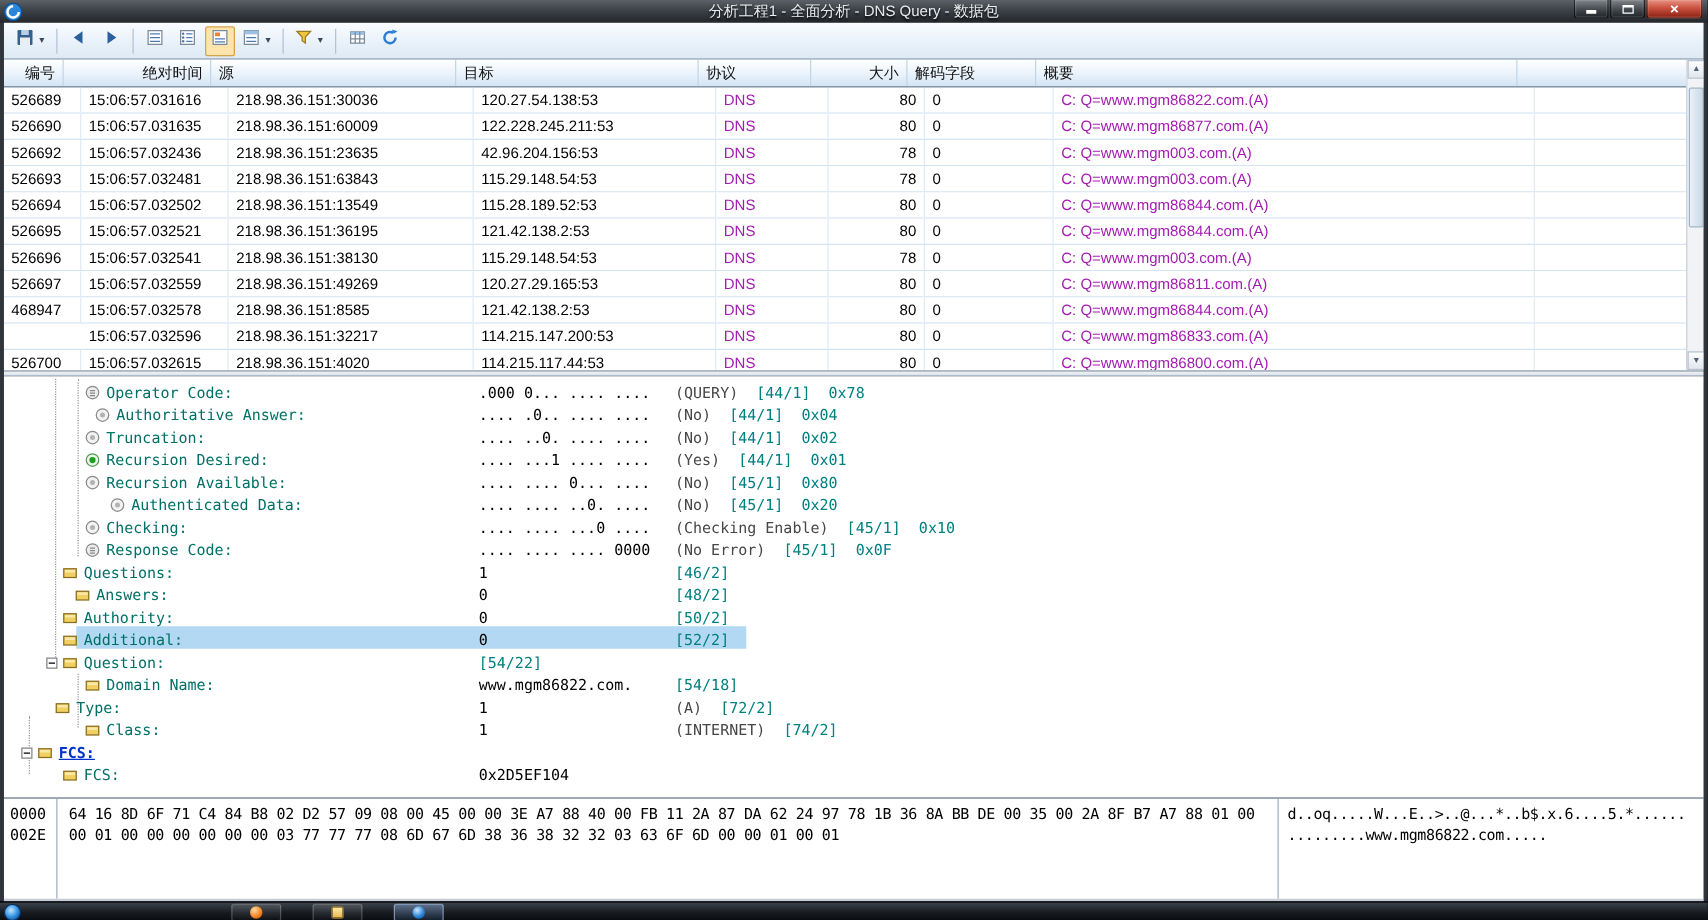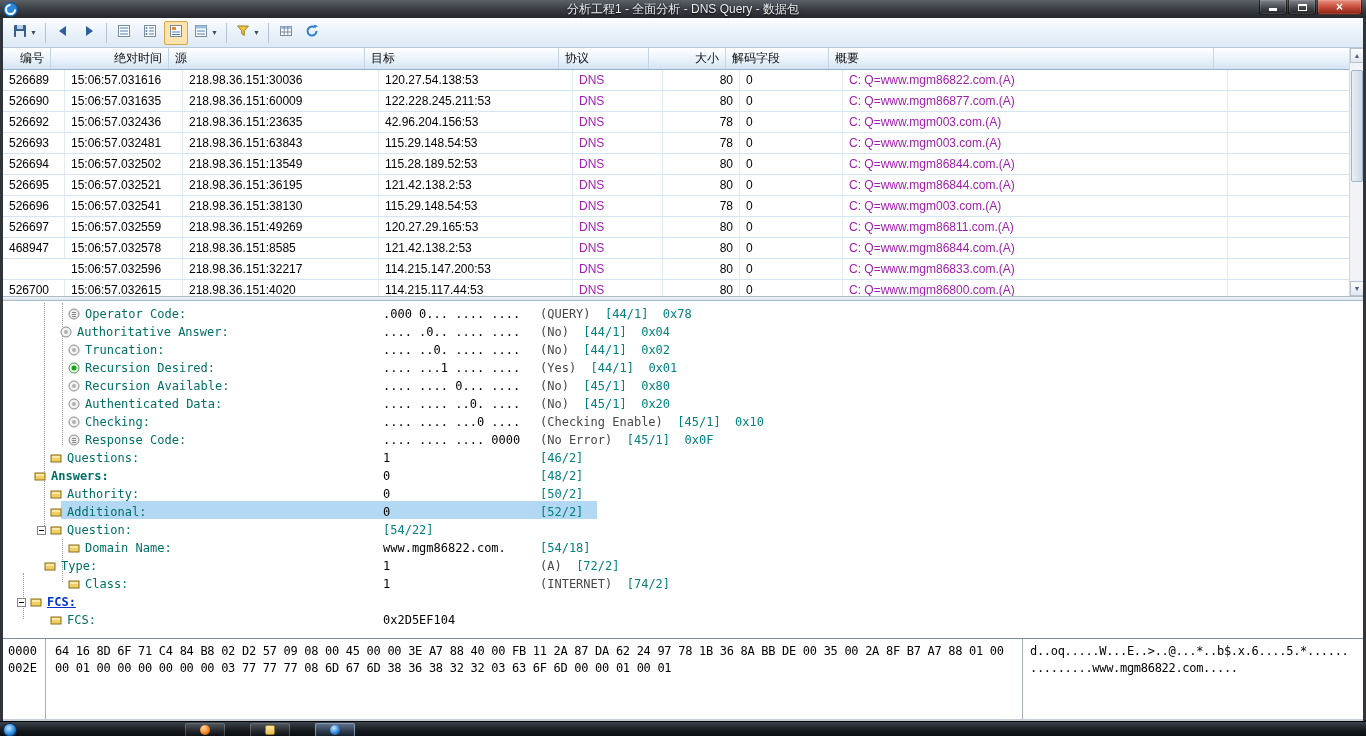--- a/index.html
+++ b/index.html
@@ -358,21 +358,21 @@
               <line x1="4" y1="4.5" x2="8" y2="4.5" stroke="#888"></line>
               <line x1="4" y1="6.5" x2="8" y2="6.5" stroke="#888"></line>
               <line x1="4" y1="8.5" x2="8" y2="8.5" stroke="#888"></line>
             </svg></span>
           <span class="lbl">Operator Code:</span>
         </div>
         <span class="val">.000 0... .... ....</span>
         <span class="meta"><span class="extra">(QUERY)</span>  <span class="ref">[44/1]</span>  <span class="mask">0x78</span></span>
       </div>
       <div class="trow" style="top: 20px;">
-        <div class="lead" style="padding-left: 44px;">
+        <div class="lead" style="padding-left: 60px;">
           <span class="exp-spacer"></span>
           <span class="nicon"><svg width="12" height="12">
               <circle cx="6" cy="6" r="5" fill="#f2f2f2" stroke="#8a8a8a"></circle>
               <circle cx="6" cy="6" r="2" fill="#b2b2b2"></circle>
             </svg></span>
           <span class="lbl">Authoritative Answer:</span>
         </div>
         <span class="val">.... .0.. .... ....</span>
         <span class="meta"><span class="extra">(No)</span>  <span class="ref">[44/1]</span>  <span class="mask">0x04</span></span>
       </div>
@@ -406,21 +406,21 @@
           <span class="nicon"><svg width="12" height="12">
               <circle cx="6" cy="6" r="5" fill="#f2f2f2" stroke="#8a8a8a"></circle>
               <circle cx="6" cy="6" r="2" fill="#b2b2b2"></circle>
             </svg></span>
           <span class="lbl">Recursion Available:</span>
         </div>
         <span class="val">.... .... 0... ....</span>
         <span class="meta"><span class="extra">(No)</span>  <span class="ref">[45/1]</span>  <span class="mask">0x80</span></span>
       </div>
       <div class="trow" style="top: 92px;">
-        <div class="lead" style="padding-left: 52px; margin-top: 27px;">
+        <div class="lead" style="padding-left: 72px; margin-top: 27px;">
           <span class="exp-spacer"></span>
           <span class="nicon"><svg width="12" height="12">
               <circle cx="6" cy="6" r="5" fill="#f2f2f2" stroke="#8a8a8a"></circle>
               <circle cx="6" cy="6" r="2" fill="#b2b2b2"></circle>
             </svg></span>
           <span class="lbl">Authenticated Data:</span>
         </div>
         <span class="val">.... .... ..0. ....</span>
         <span class="meta"><span class="extra">(No)</span>  <span class="ref">[45/1]</span>  <span class="mask">0x20</span></span>
       </div>
@@ -456,21 +456,21 @@
           <span class="nicon"><svg width="12" height="12">
               <rect x="1" y="3" width="10" height="7" fill="#f0d060" stroke="#8a6d1f"></rect>
               <rect x="2" y="4" width="8" height="2" fill="#f8e9a8"></rect>
             </svg></span>
           <span class="lbl">Questions:</span>
         </div>
         <span class="val">1</span>
         <span class="meta"><span class="ref">[46/2]</span></span>
       </div>
       <div class="trow" style="top: 164px;">
-        <div class="lead" style="padding-left: 18px; font-weight: bold;">
+        <div class="lead" style="padding-left: 44px;">
           <span class="exp-spacer"></span>
           <span class="nicon"><svg width="12" height="12">
               <rect x="1" y="3" width="10" height="7" fill="#f0d060" stroke="#8a6d1f"></rect>
               <rect x="2" y="4" width="8" height="2" fill="#f8e9a8"></rect>
             </svg></span>
           <span class="lbl">Answers:</span>
         </div>
         <span class="val">0</span>
         <span class="meta"><span class="ref">[48/2]</span></span>
       </div>

